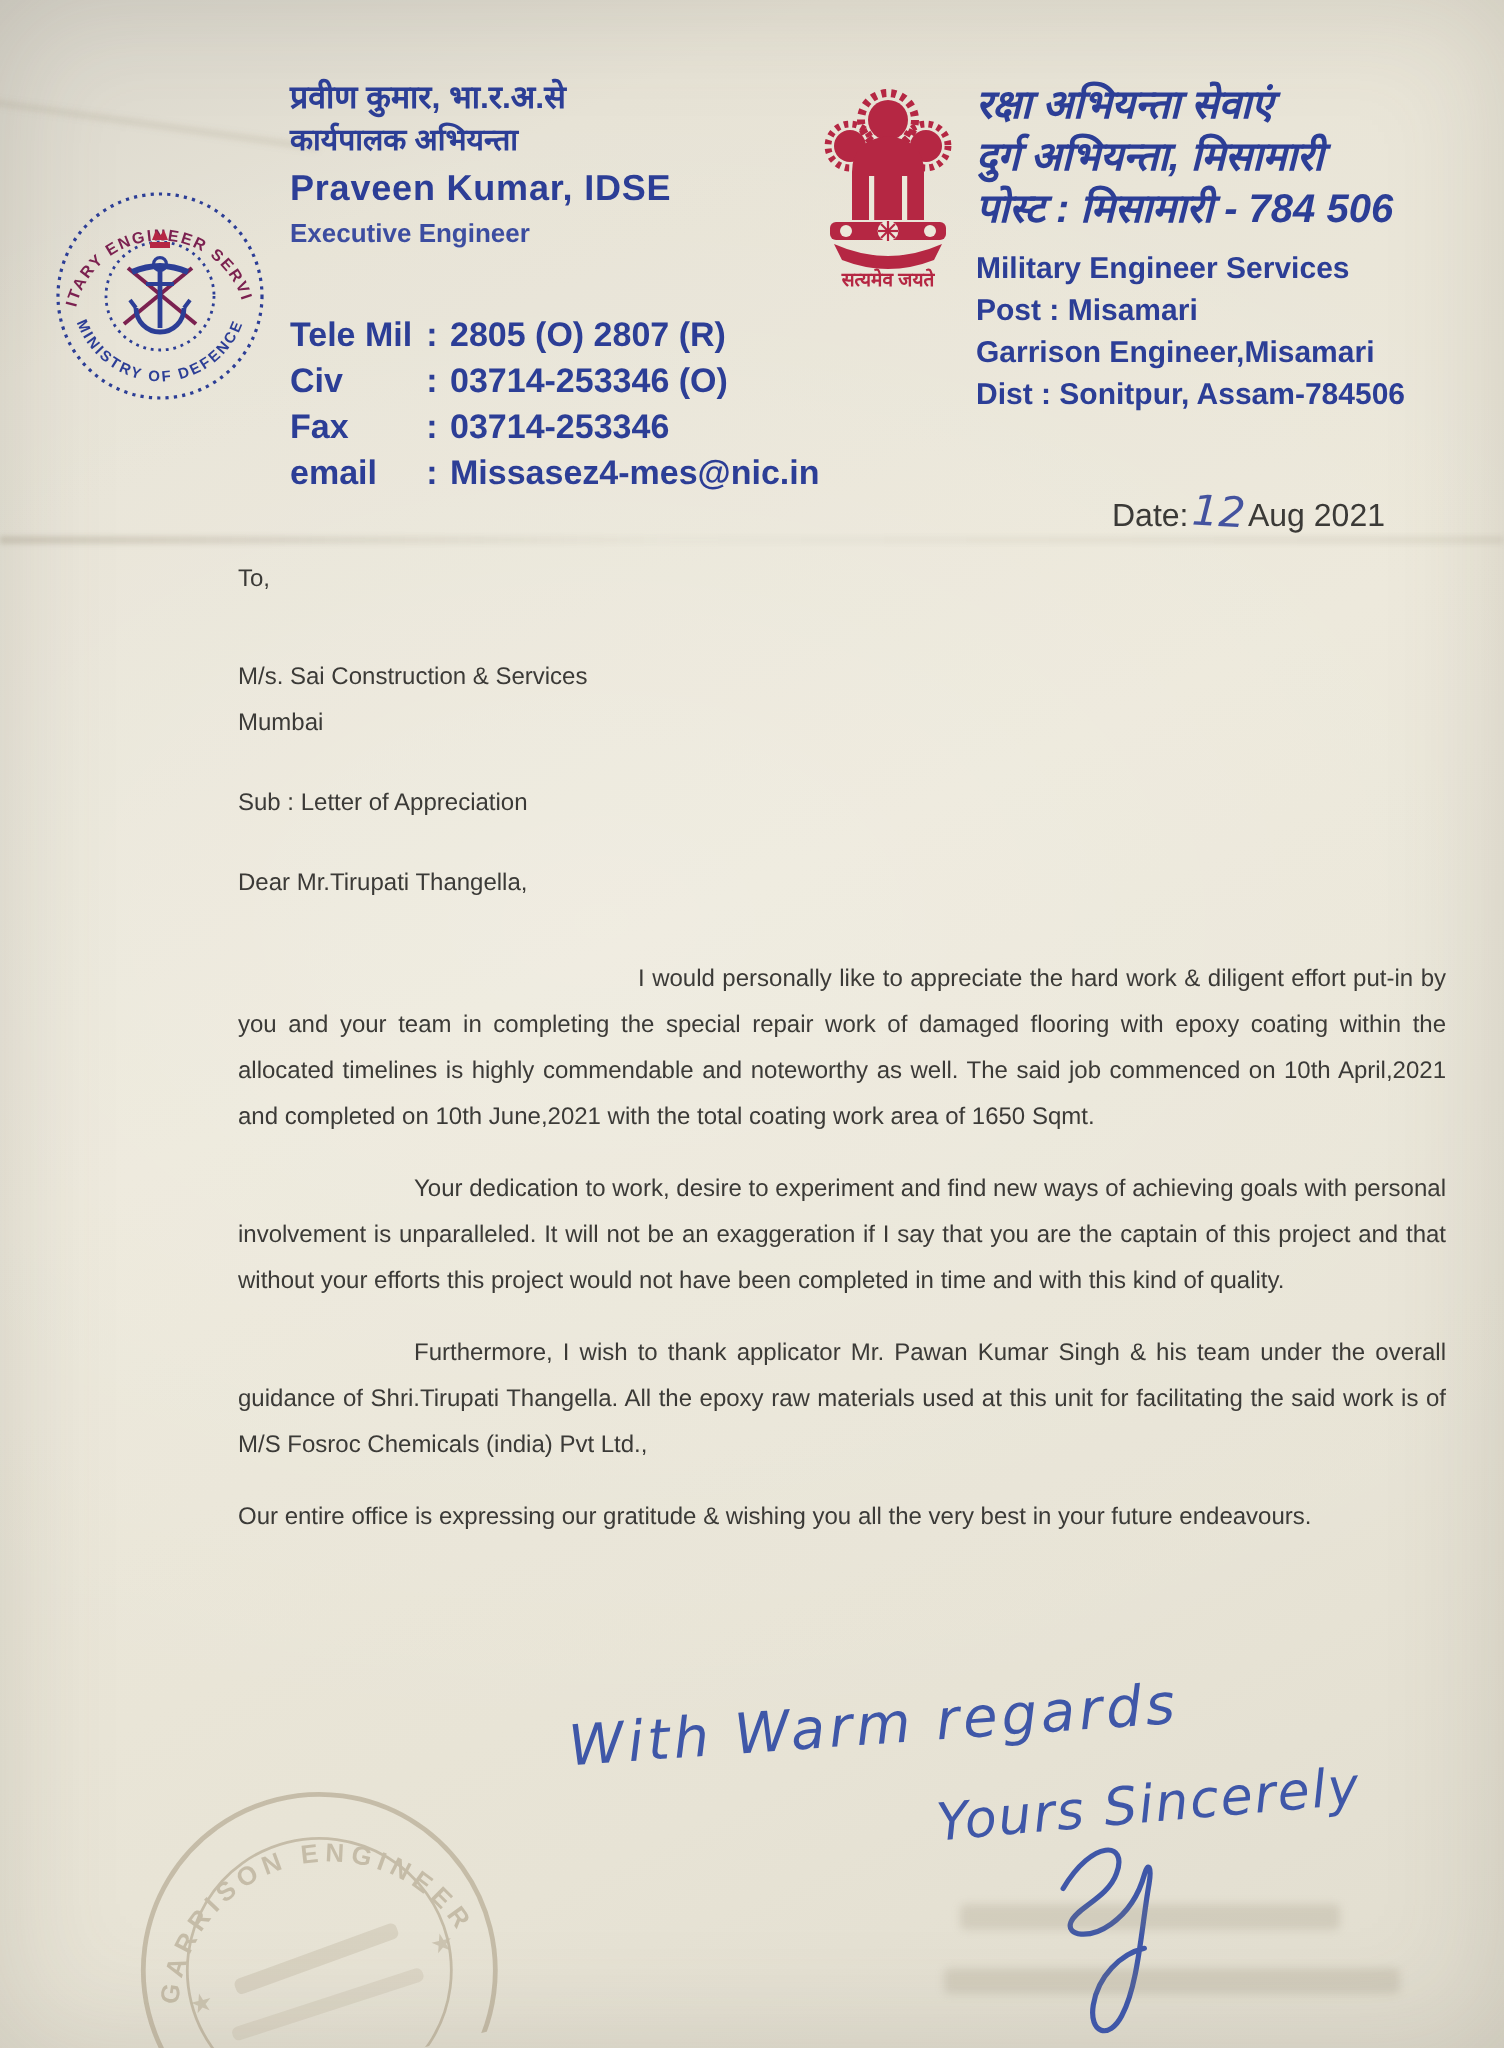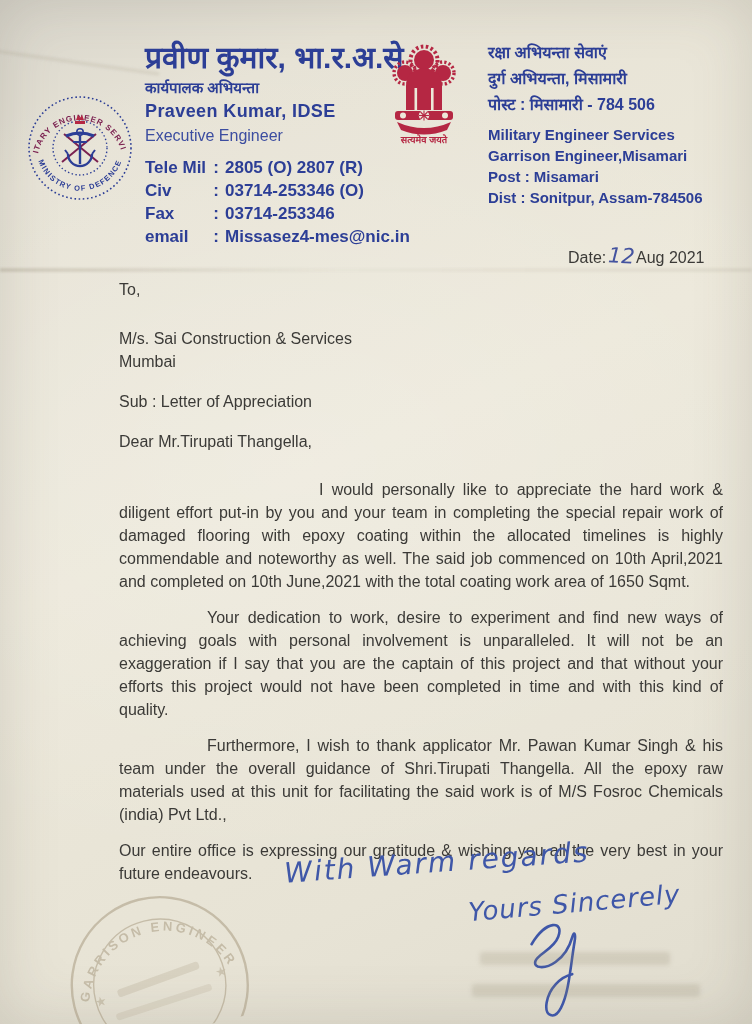--- a/index.html
+++ b/index.html
@@ -12,40 +12,40 @@
     font-family:"Liberation Sans", sans-serif;
     box-shadow:inset 0 0 60px rgba(90,85,70,.18);
   }
   .crease-top{position:absolute;left:0;top:268px;width:100%;height:4px;
     background:linear-gradient(90deg,rgba(150,140,120,.30),rgba(210,205,190,.10) 45%,rgba(150,140,120,.14));
     filter:blur(1.2px);}
   .crease-left{position:absolute;left:-20px;top:60px;width:180px;height:3px;transform:rotate(8deg);
     background:rgba(150,140,120,.20);filter:blur(1.5px);}
   .seal{position:absolute;left:24px;top:90px;}
   .officer{position:absolute;left:145px;top:40px;line-height:1.2;}
-  .officer .hname{font-size:30px;font-weight:bold;color:#2c3e96;}
+  .officer .hname{font-size:16px;font-weight:bold;color:#2c3e96;}
   .officer .hdesig{font-size:15px;font-weight:bold;color:#2c3e96;margin-top:3px;}
   .officer .ename{font-size:18px;font-weight:bold;color:#2c3e96;margin-top:4px;letter-spacing:.4px;}
-  .officer .edesig{font-size:16px;font-weight:normal;color:#3c4da0;margin-top:3px;}
+  .officer .edesig{font-size:13px;font-weight:bold;color:#3c4da0;margin-top:3px;}
   .contacts{position:absolute;left:145px;top:156px;font-size:17px;font-weight:bold;color:#2c3e96;}
   .crow{display:flex;line-height:23px;}
   .crow .lab{width:62px;}
   .crow .sep{width:18px;text-align:center;}
-  .emblem{position:absolute;left:376px;top:34px;}
+  .emblem{position:absolute;left:396px;top:34px;}
   .office{position:absolute;left:488px;top:40px;color:#2c3e96;}
-  .office .hline{font-size:16px;font-weight:bold;line-height:26px;}
+  .office .hline{font-size:20px;font-weight:bold;line-height:26px;font-style:italic;}
   .office .eline{font-size:15px;font-weight:bold;line-height:21px;}
   .office .egroup{margin-top:6px;}
 
   
-  .dateline{position:absolute;left:568px;top:244px;display:flex;align-items:baseline;color:#3b3a37;font-size:16px;}
+  .dateline{position:absolute;left:556px;top:244px;display:flex;align-items:baseline;color:#3b3a37;font-size:16px;}
   .dateline .day{color:#44539f;font-size:21px;font-style:italic;margin:0 1px 0 2px;transform:rotate(3deg);font-family:"DejaVu Sans",sans-serif;}
 
   
-  .letterbody{position:absolute;left:119px;top:278px;width:604px;color:#3b3a37;font-size:16px;line-height:23px;}
+  .letterbody{position:absolute;left:119px;top:278px;width:604px;color:#3b3a37;font-size:12px;line-height:23px;}
   .letterbody .to{margin-bottom:13px;}
   .letterbody .rname{margin-top:26px;}
   .letterbody .rcity{margin-bottom:17px;}
   .letterbody .subj{margin-bottom:17px;}
   .letterbody .greet{margin-bottom:25px;}
   .para{text-align:justify;margin:0 0 13px 0;}
   .indent-lg{text-indent:200px;}
   .indent{text-indent:88px;}
 
   
@@ -159,22 +159,22 @@
       <text x="48" y="109" text-anchor="middle" font-size="9.5" font-weight="bold" fill="#b52743" font-family="Liberation Sans, sans-serif">सत्यमेव जयते</text>
     </svg>
   </div>
 
   <div class="office">
     <div class="hline">रक्षा अभियन्ता सेवाएं</div>
     <div class="hline">दुर्ग अभियन्ता, मिसामारी</div>
     <div class="hline">पोस्ट : मिसामारी - 784 506</div>
     <div class="egroup">
       <div class="eline">Military Engineer Services</div>
+      <div class="eline">Post : Misamari</div>
       <div class="eline">Garrison Engineer,Misamari</div>
-      <div class="eline">Post : Misamari</div>
       <div class="eline">Dist : Sonitpur, Assam-784506</div>
     </div>
   </div>
 
   <div class="dateline">
     <span>Date:</span>
     <span class="day">12</span>
     <span>Aug 2021</span>
   </div>
 

